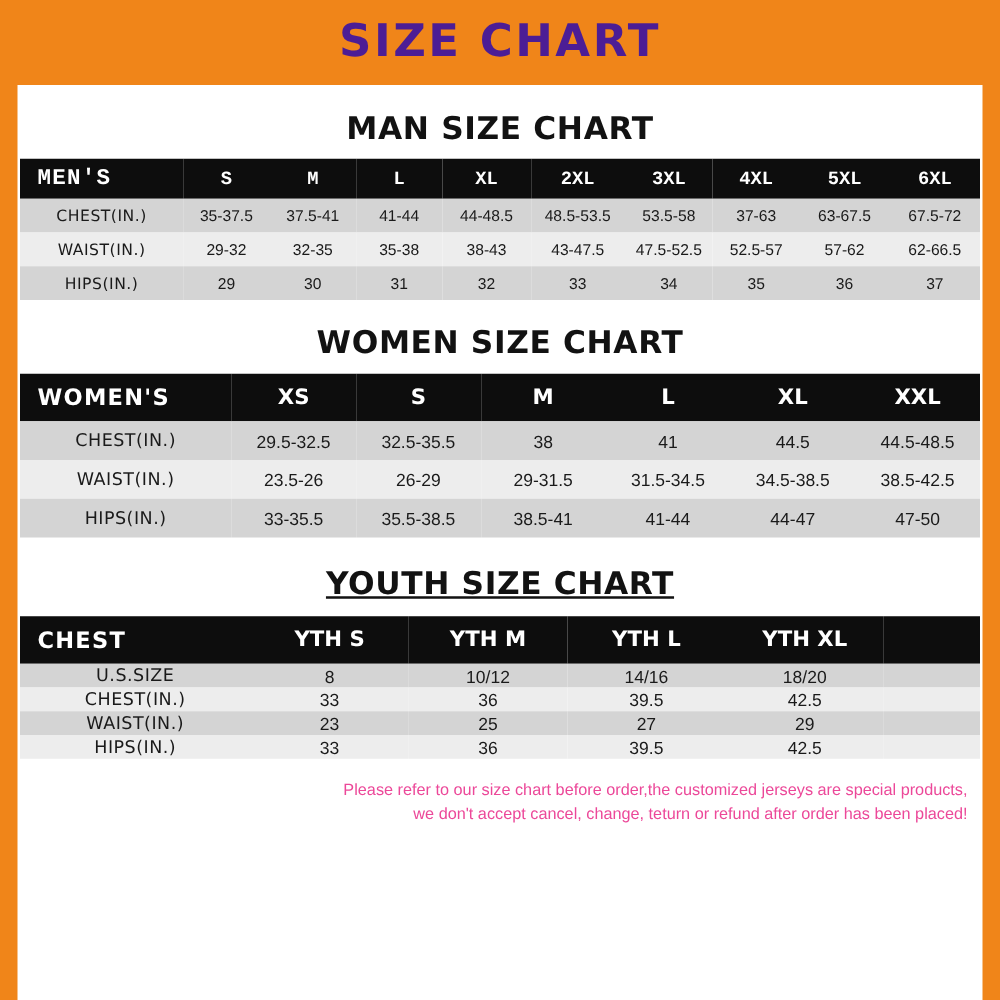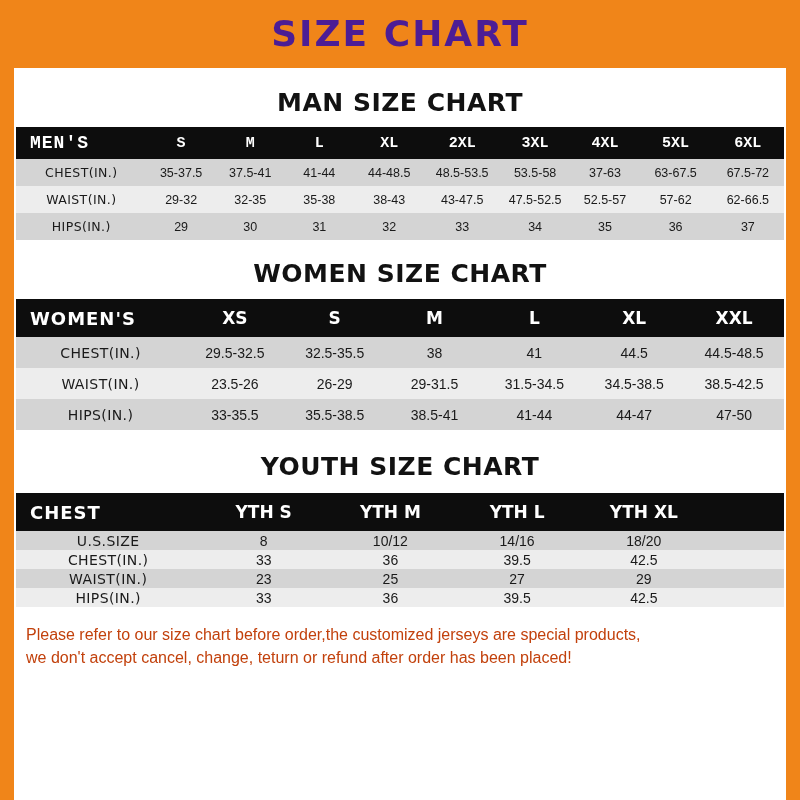--- a/index.html
+++ b/index.html
@@ -45,21 +45,21 @@
   .section-title {
     text-align: center;
     font-family: "DejaVu Sans", sans-serif;
     font-weight: bold;
     font-size: 25px;
     color: #121212;
     letter-spacing: 0.5px;
   }
   .t-man { margin-top: 20px; margin-bottom: 10px; }
   .t-women { margin-top: 19px; margin-bottom: 11px; }
-  .t-youth { margin-top: 22px; margin-bottom: 12px; }
+  .t-youth { margin-top: 22px; margin-bottom: 12px; text-decoration: underline; }
 
   table.size-table {
     width: 100%;
     border-collapse: collapse;
     table-layout: fixed;
   }
   table.size-table tr.head-row {
     background: #0d0d0d;
     color: #ffffff;
   }
@@ -101,23 +101,23 @@
   #women-table td { height: 31px; font-size: 14px; }
 
   
   #youth-table tr.head-row td { height: 38px; font-size: 17px; }
   #youth-table tr.head-row td.label { font-size: 18px; }
   #youth-table td { height: 19px; font-size: 14px; }
 
   .notice {
     margin-top: 16px;
     padding: 0 10px;
-    text-align: left;
-    color: #c2410c;
-    font-size: 16px;
+    text-align: right;
+    color: #ec4899;
+    font-size: 13px;
     line-height: 1.45;
   }
   .notice div { white-space: nowrap; }
 </style>
 </head>
 <body>
 
 <div class="page">
 
   <div class="banner">

